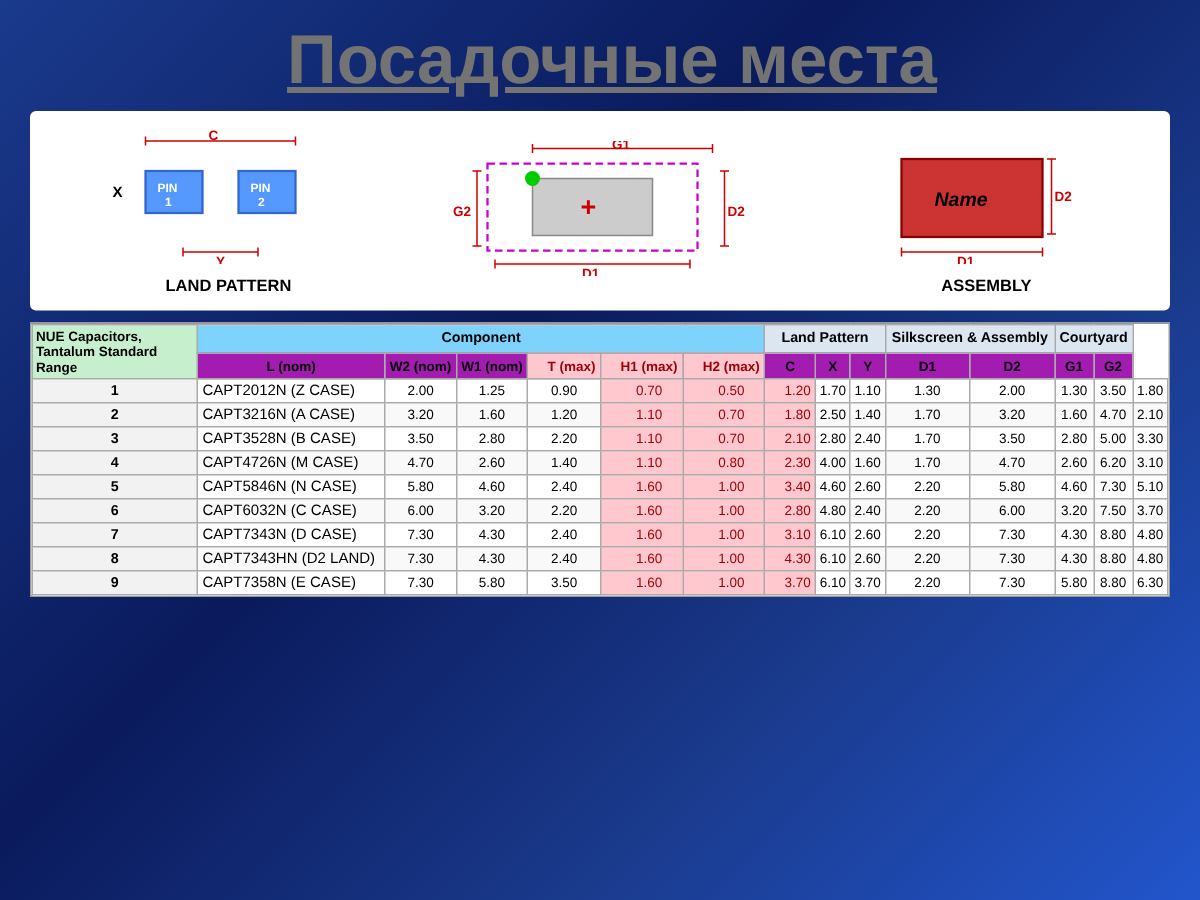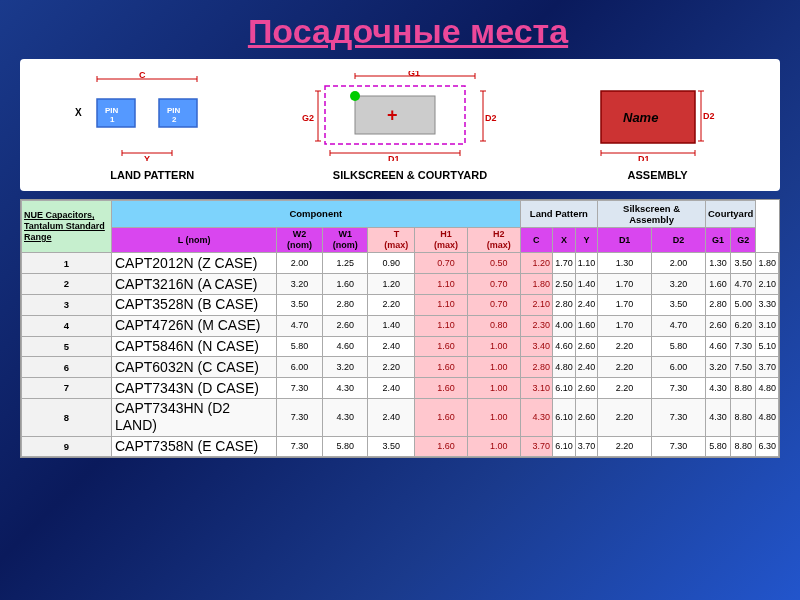--- a/index.html
+++ b/index.html
@@ -8,22 +8,22 @@
       height: 600px;
       background: linear-gradient(135deg, #1a3a8c 0%, #0a1a5c 40%, #1a3a8c 70%, #2255cc 100%);
       font-family: Arial, sans-serif;
       overflow: hidden;
       position: relative;
     }
 
     
     .title {
       text-align: center;
-      color: #ec4899;
-      font-size: 34px;
+      color: #737373;
+      font-size: 46px;
       font-weight: bold;
       text-decoration: underline;
       padding: 12px 0 8px 16px;
     }
 
     
     .diagram-area {
       background: white;
       margin: 0 20px 8px 20px;
       padding: 12px 16px 10px 16px;
@@ -89,41 +89,41 @@
       font-weight: bold;
     }
 
     .header-courtyard {
       background: #dce6f1;
       font-weight: bold;
       margin-left: 16px;
     }
 
     .subheader {
-      background: #d946ef;
+      background: #a21caf;
       font-weight: bold;
       font-size: 9px;
     }
 
     .col-max {
       background: #ffc7ce;
       color: #9c0006;
       padding-left: 12px;
     }
 
     .row-num {
       background: #f2f2f2;
       font-weight: bold;
       width: 14px;
     }
 
     td.land-name {
       text-align: left;
       padding-left: 3px;
-      font-size: 14px;
+      font-size: 10px;
     }
 
     tr:nth-child(odd) td:not(.row-num) {
     }
 
     .num-cell {
       font-size: 9px;
     }
   </style>
 </head>
@@ -184,21 +184,20 @@
         <text x="88" y="91" font-size="9" fill="#cc0000" font-weight="bold">D1</text>
 
         <rect x="25" y="15" width="140" height="58" fill="none" stroke="#cc00cc" stroke-width="1.5" stroke-dasharray="5,3"></rect>
 
         <rect x="55" y="25" width="80" height="38" fill="#cccccc" stroke="#888" stroke-width="1"></rect>
 
         <text x="87" y="50" font-size="18" font-weight="bold" fill="#cc0000">+</text>
 
         <circle cx="55" cy="25" r="5" fill="#00cc00"></circle>
       </svg>
-      <div class="diagram-label">SILKSCREEN &amp; COURTYARD</div>
     </div>
 
     <div>
       <svg width="150" height="90">
 
         <text x="120" y="48" font-size="9" fill="#cc0000" font-weight="bold">D2</text>
         <line x1="118" y1="20" x2="118" y2="70" stroke="#cc0000" stroke-width="1"></line>
         <line x1="115" y1="20" x2="121" y2="20" stroke="#cc0000" stroke-width="1"></line>
         <line x1="115" y1="70" x2="121" y2="70" stroke="#cc0000" stroke-width="1"></line>
 
@@ -213,21 +212,21 @@
       </svg>
       <div class="diagram-label">ASSEMBLY</div>
     </div>
   </div>
 </div>
 
 <div class="table-wrapper">
   <table>
     <thead>
       <tr>
-        <th rowspan="2" class="header-top-left" style="width:90px;text-decoration:underline;">NUE Capacitors, Tantalum Standard Range</th>
+        <th rowspan="2" class="header-top-left" style="width:110px;">NUE Capacitors, Tantalum Standard Range</th>
         <th colspan="6" class="header-component">Component</th>
         <th colspan="3" class="header-land">Land Pattern</th>
         <th colspan="2" class="header-silk">Silkscreen &amp; Assembly</th>
         <th colspan="2" class="header-courtyard">Courtyard</th>
       </tr>
       <tr class="subheader">
         <th>L (nom)</th>
         <th>W2 (nom)</th>
         <th>W1 (nom)</th>
         <th class="col-max">T (max)</th>

